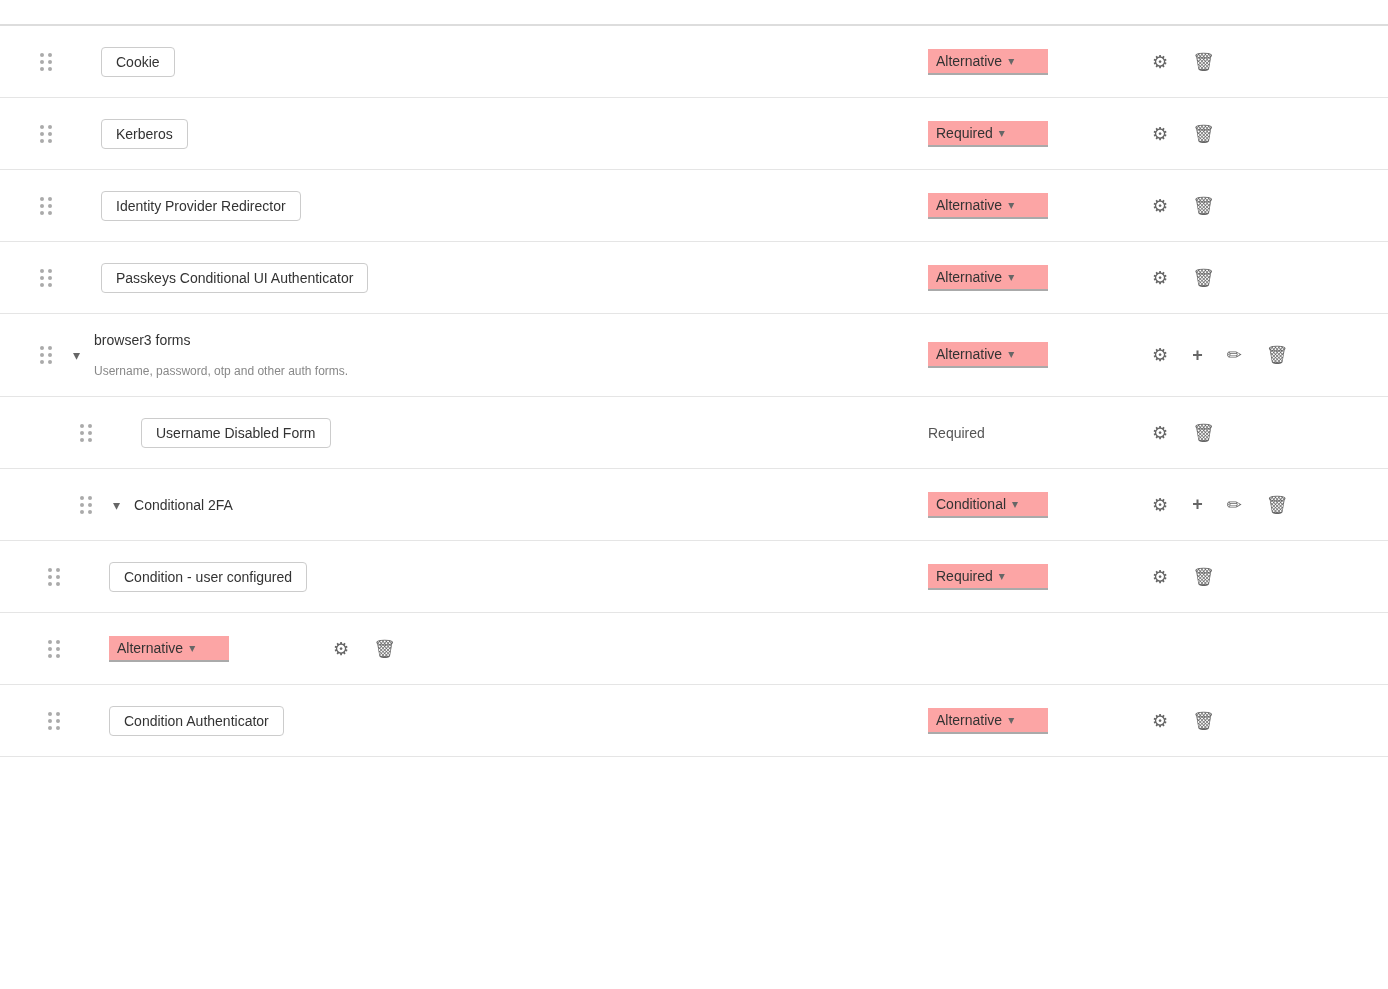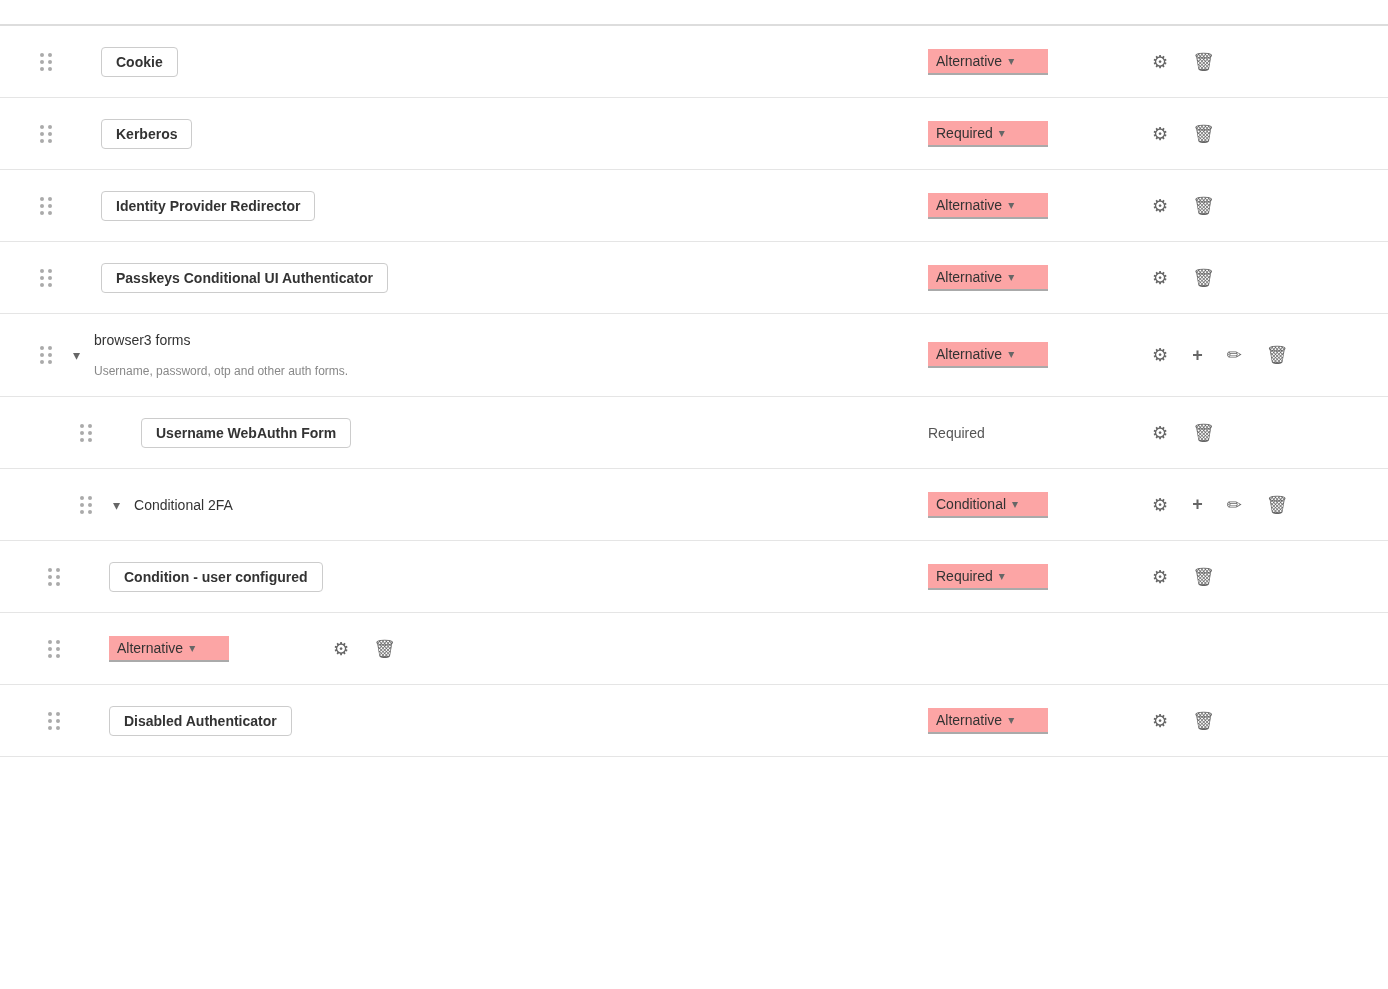--- a/index.html
+++ b/index.html
@@ -64,21 +64,20 @@
     }
 
     .step-name-box {
       display: inline-block;
       border: 1px solid #ccc;
       border-radius: 4px;
       padding: 6px 14px;
       font-size: 14px;
       color: #333;
       background: #fff;
-      font-weight: bold;
     }
     .step-name-plain {
       font-size: 14px;
       color: #333;
     }
     .step-subtitle {
       font-size: 12px;
       color: #888;
       margin-top: 16px;
     }
@@ -299,21 +298,21 @@
           <span></span>
           <span></span>
           <span></span>
           <span></span>
           <span></span>
         </div>
       </div>
       <div style="width: 32px;"></div>
       <div class="name-cell">
         <div class="name-cell-inner">
-          <span class="step-name-box">Username WebAuthn Form</span>
+          <span class="step-name-box">Username Disabled Form</span>
         </div>
       </div>
       <div class="req-cell">
         <span class="req-static">Required</span>
       </div>
       <div class="actions-cell">
         <button class="icon-btn">⚙</button>
         <button class="icon-btn">🗑</button>
       </div>
     </div>
@@ -405,21 +404,21 @@
           <span></span>
           <span></span>
           <span></span>
           <span></span>
           <span></span>
         </div>
       </div>
       <div style="width: 32px;"></div>
       <div class="name-cell">
         <div class="name-cell-inner">
-          <span class="step-name-box">Disabled Authenticator</span>
+          <span class="step-name-box">Condition Authenticator</span>
         </div>
       </div>
       <div class="req-cell">
         <div class="req-select">
           <span>Alternative</span>
           <span class="dropdown-arrow">▾</span>
         </div>
       </div>
       <div class="actions-cell">
         <button class="icon-btn">⚙</button>

